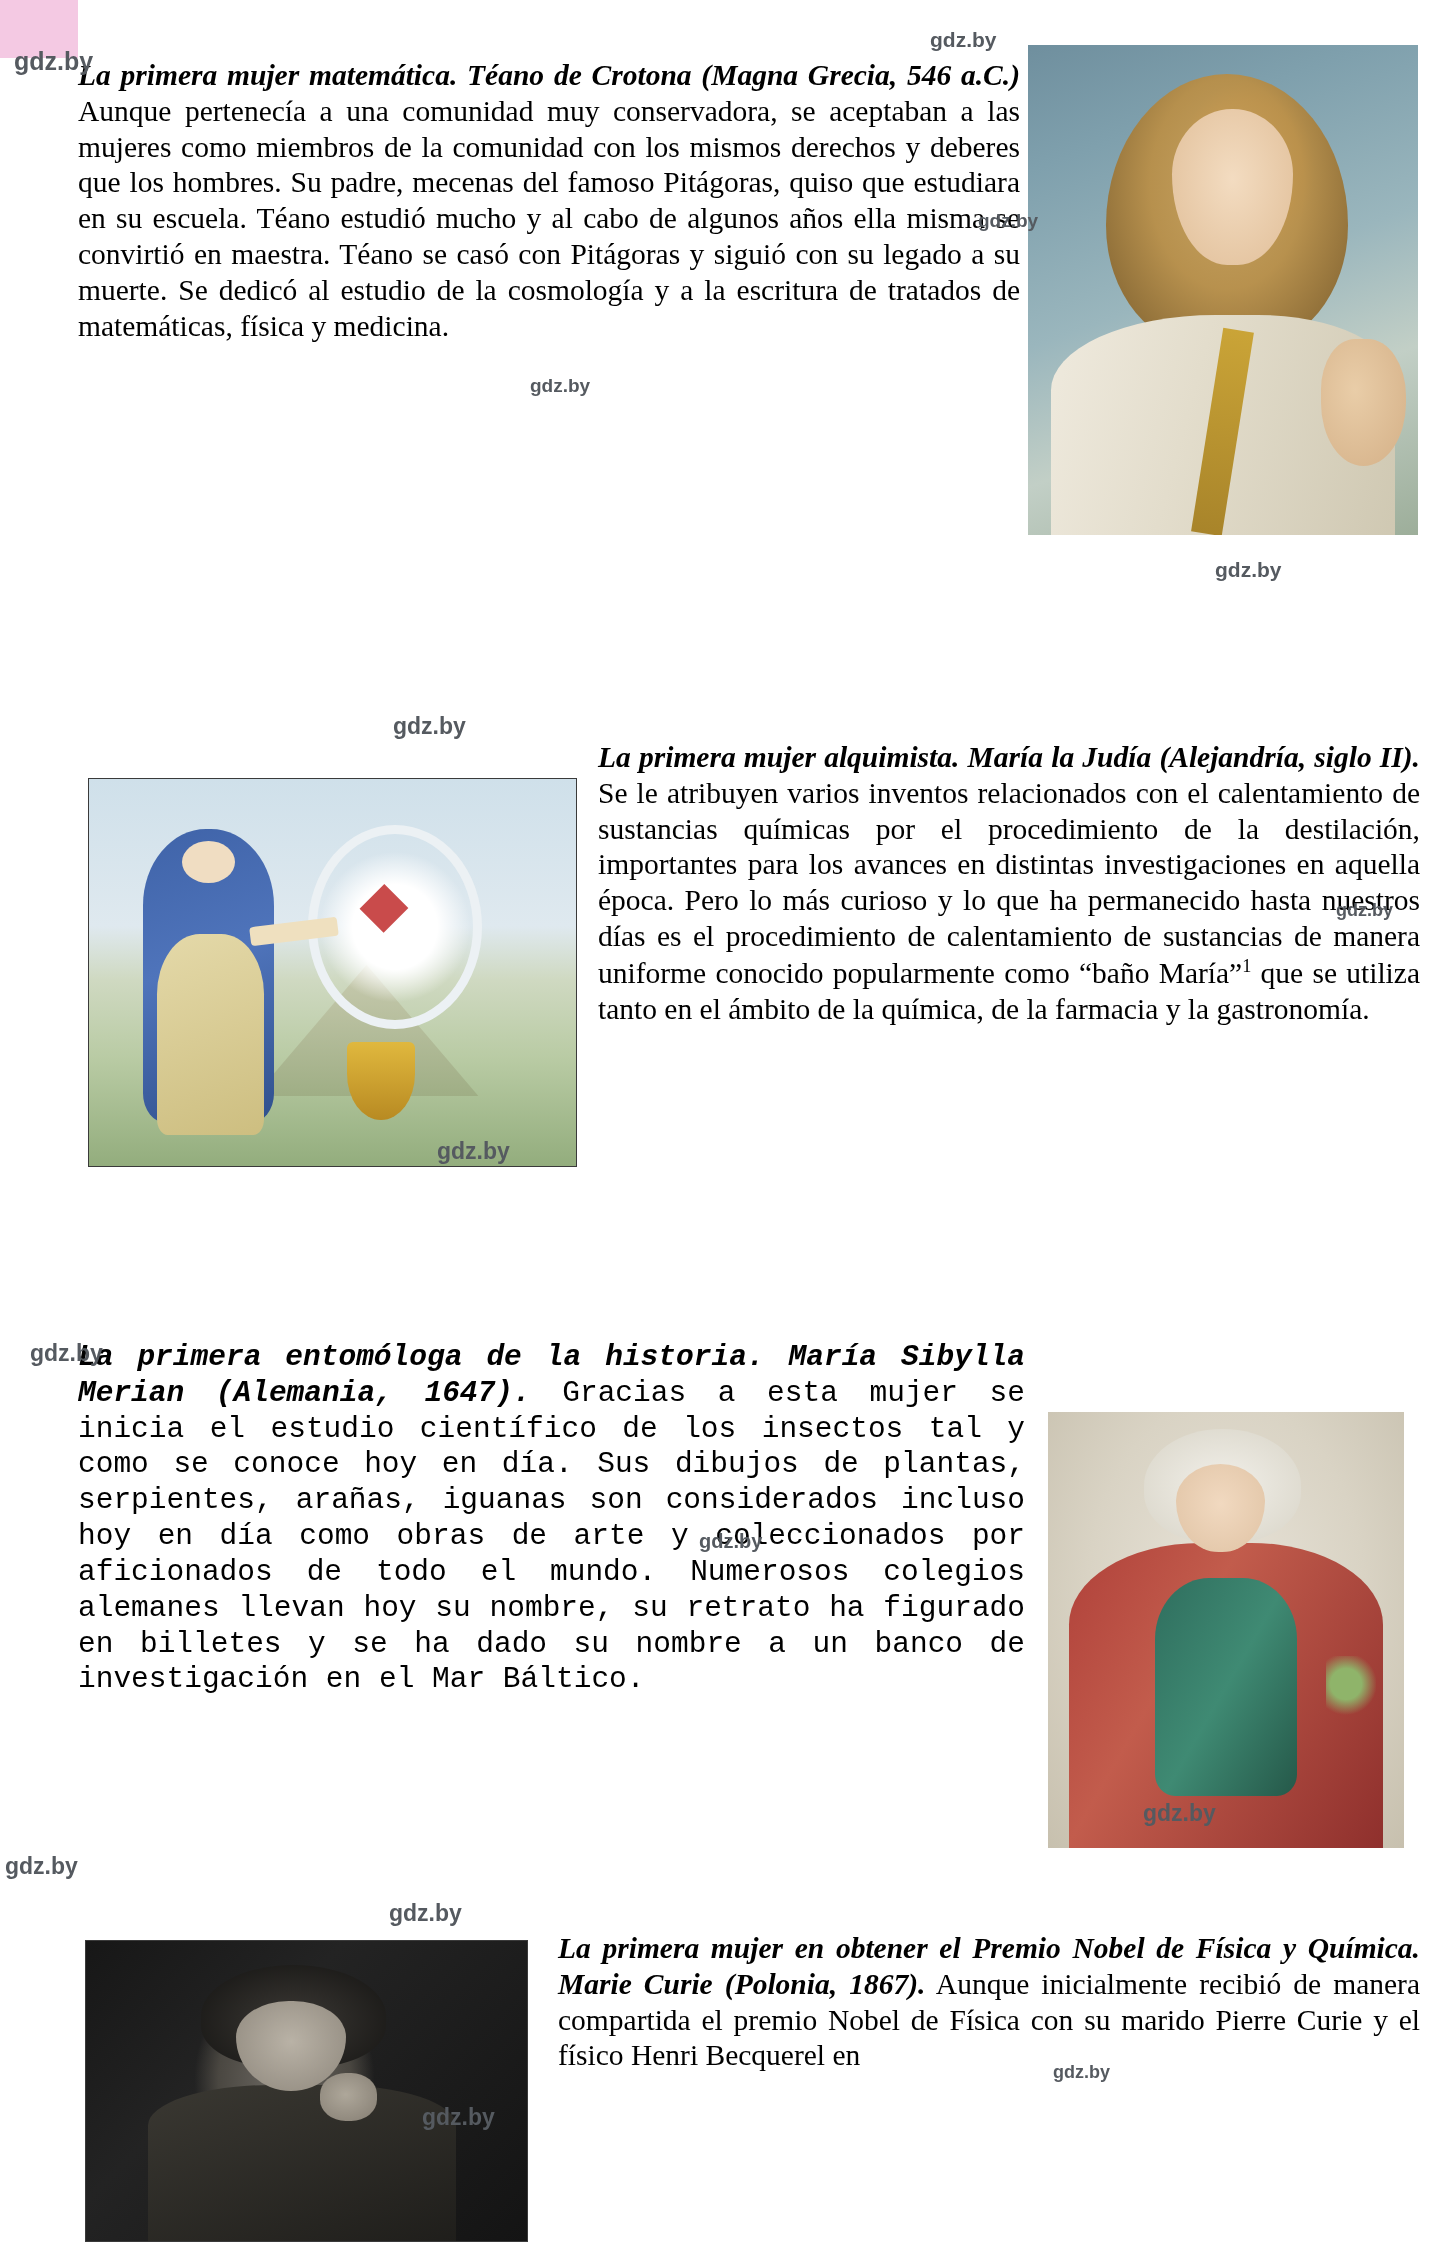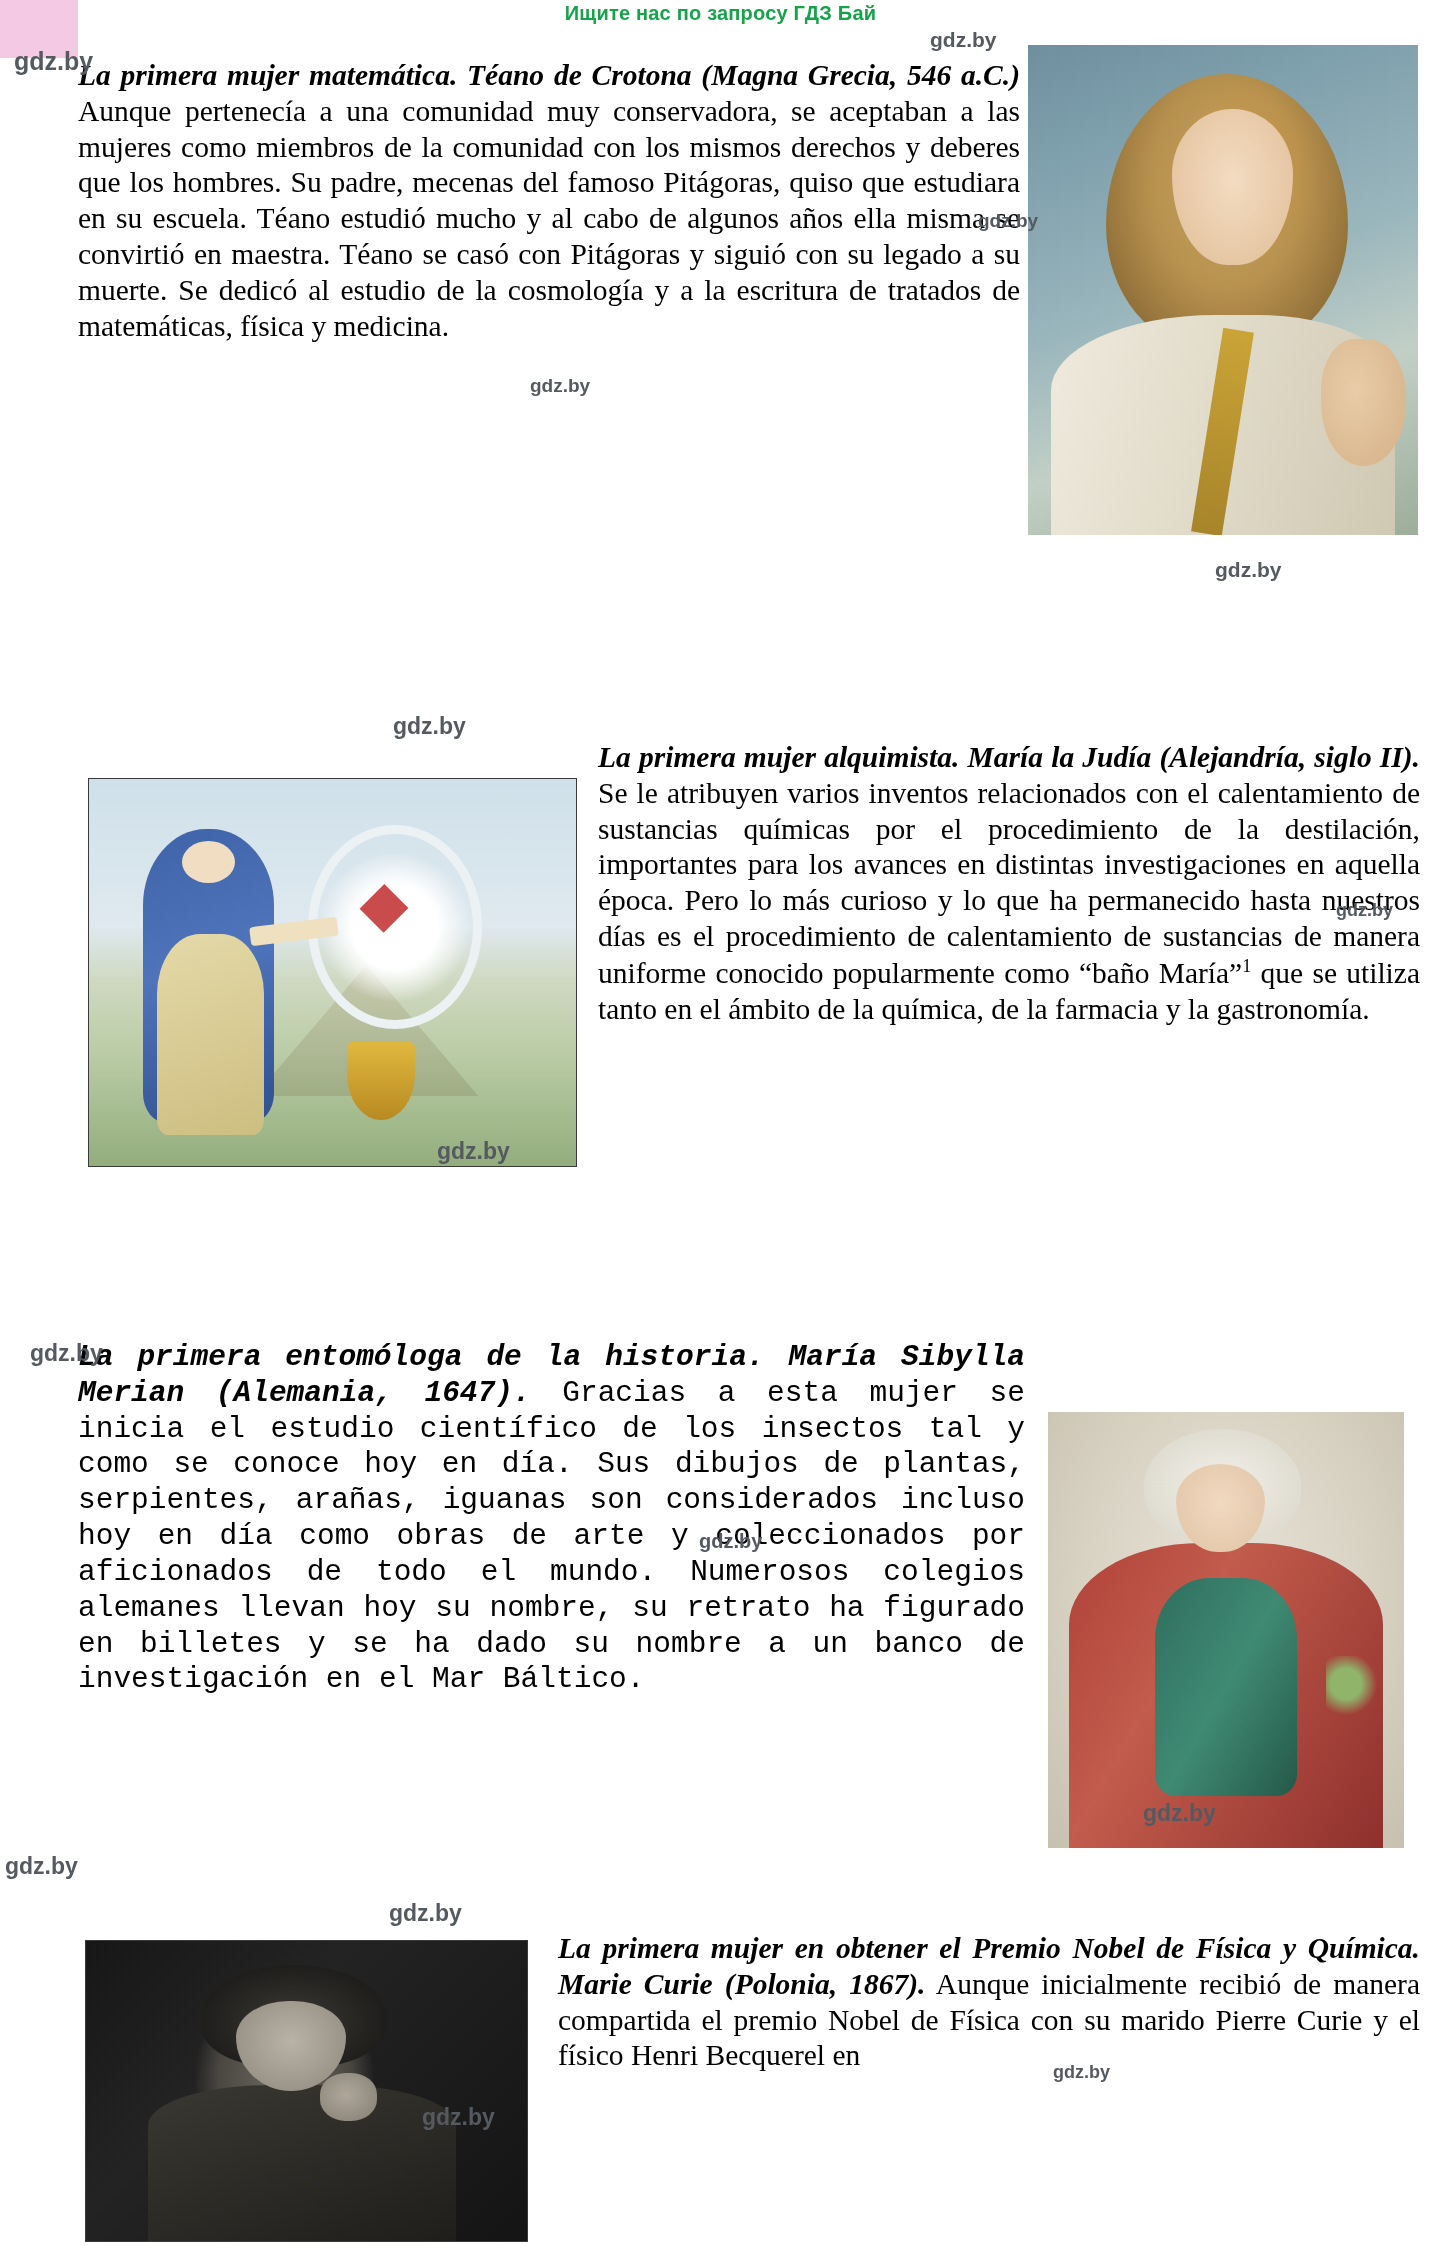--- a/index.html
+++ b/index.html
@@ -225,21 +225,20 @@
     border-radius: 45%;
   }
 </style>
 </head>
 <body>
 
 <div class="page">
 
   <div class="corner-deco"></div>
 
-  <div class="top-banner">Ищите нас по запросу ГДЗ Бай</div>
 
   <div class="fig" id="fig-teano">
     <div class="inner">
       <div class="hair"></div>
       <div class="face"></div>
       <div class="robe"></div>
       <div class="sash"></div>
       <div class="arm"></div>
     </div>
   </div>

